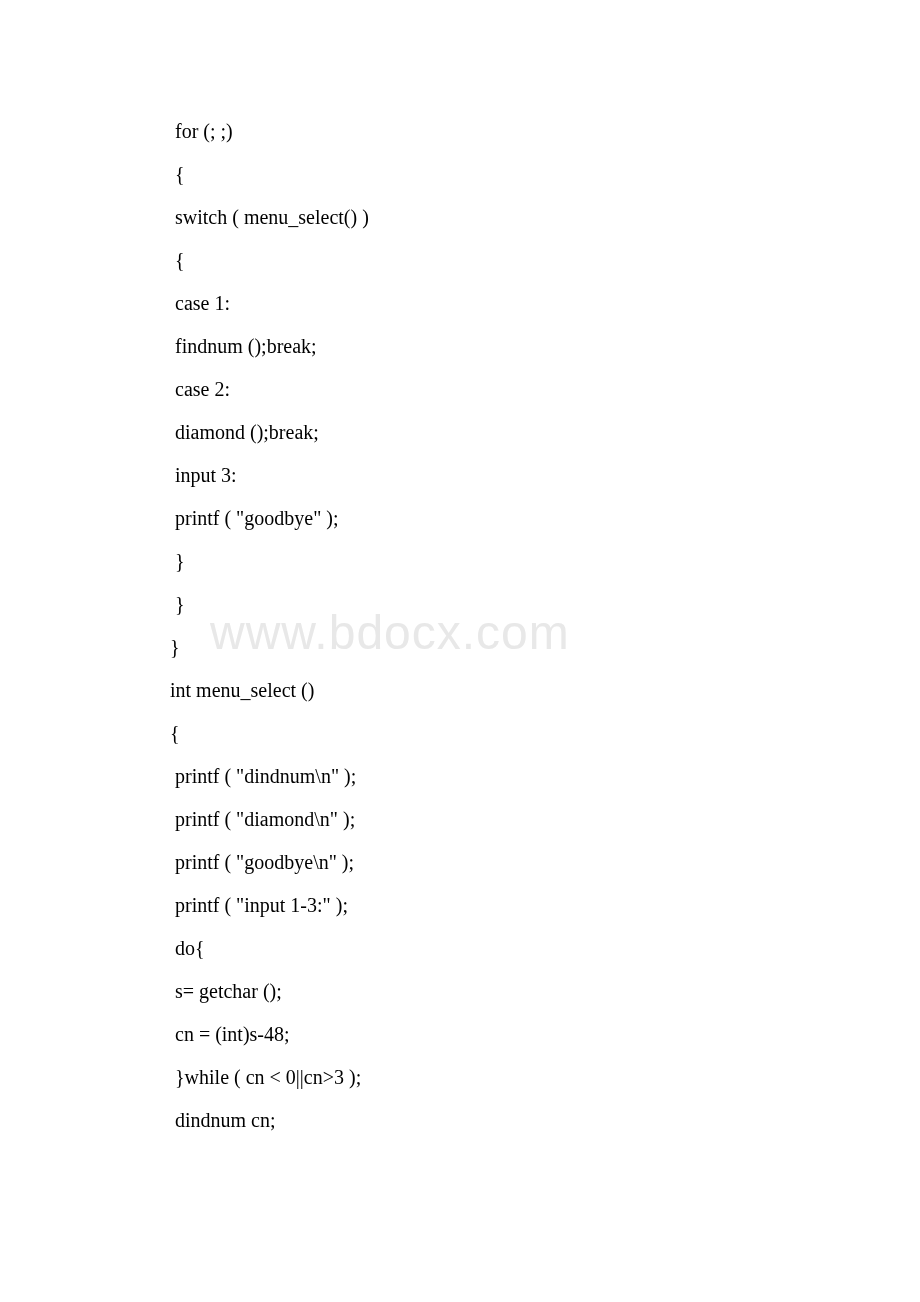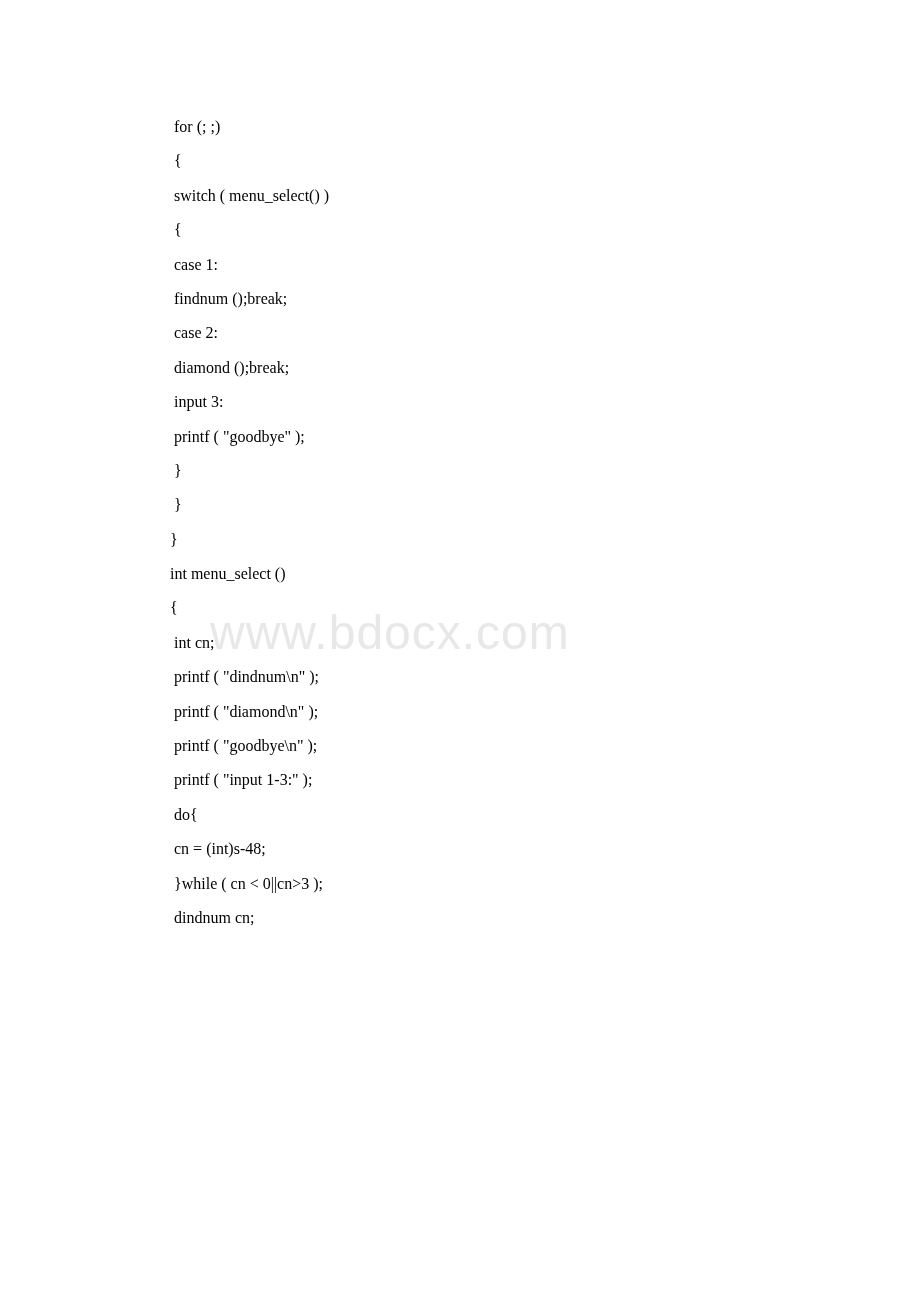--- a/index.html
+++ b/index.html
@@ -10,21 +10,21 @@
       background: #ffffff;
       font-family: "Times New Roman", Times, serif;
       position: relative;
       overflow: hidden;
     }
     .page {
       padding: 110px 170px 60px 170px;
       box-sizing: border-box;
     }
     .code-line {
-      font-size: 16px;
+      font-size: 20px;
       line-height: 2.15;
       color: #000000;
       white-space: pre;
     }
     .watermark {
       position: absolute;
       top: 605px;
       left: 210px;
       font-size: 48px;
       font-family: Arial, Helvetica, sans-serif;
@@ -53,22 +53,22 @@
   <div class="code-line"> findnum ();break;</div>
   <div class="code-line"> case 2:</div>
   <div class="code-line"> diamond ();break;</div>
   <div class="code-line"> input 3:</div>
   <div class="code-line"> printf ( "goodbye" );</div>
   <div class="code-line"> }</div>
   <div class="code-line"> }</div>
   <div class="code-line">}</div>
   <div class="code-line">int menu_select ()</div>
   <div class="code-line">{</div>
-  <div class="code-line"> int cn;</div>
   <div class="code-line"> printf ( "dindnum\n" );</div>
   <div class="code-line"> printf ( "diamond\n" );</div>
   <div class="code-line"> printf ( "goodbye\n" );</div>
   <div class="code-line"> printf ( "input 1-3:" );</div>
   <div class="code-line"> do{</div>
+  <div class="code-line"> s= getchar ();</div>
   <div class="code-line"> cn = (int)s-48;</div>
   <div class="code-line"> }while ( cn &lt; 0||cn&gt;3 );</div>
   <div class="code-line"> dindnum cn;</div>
 </div>
 
 </body></html>

